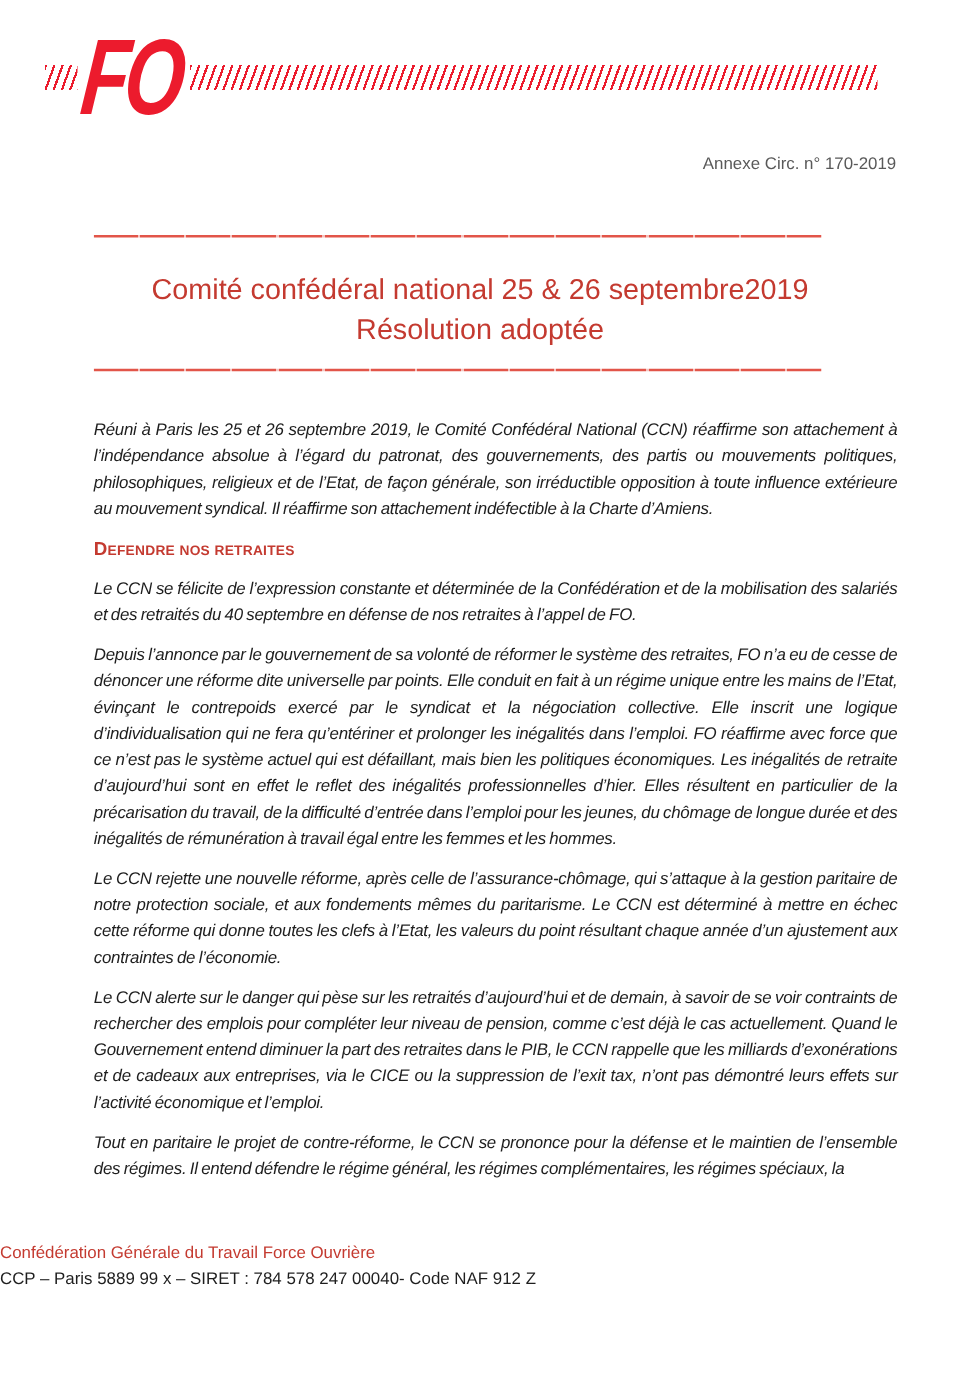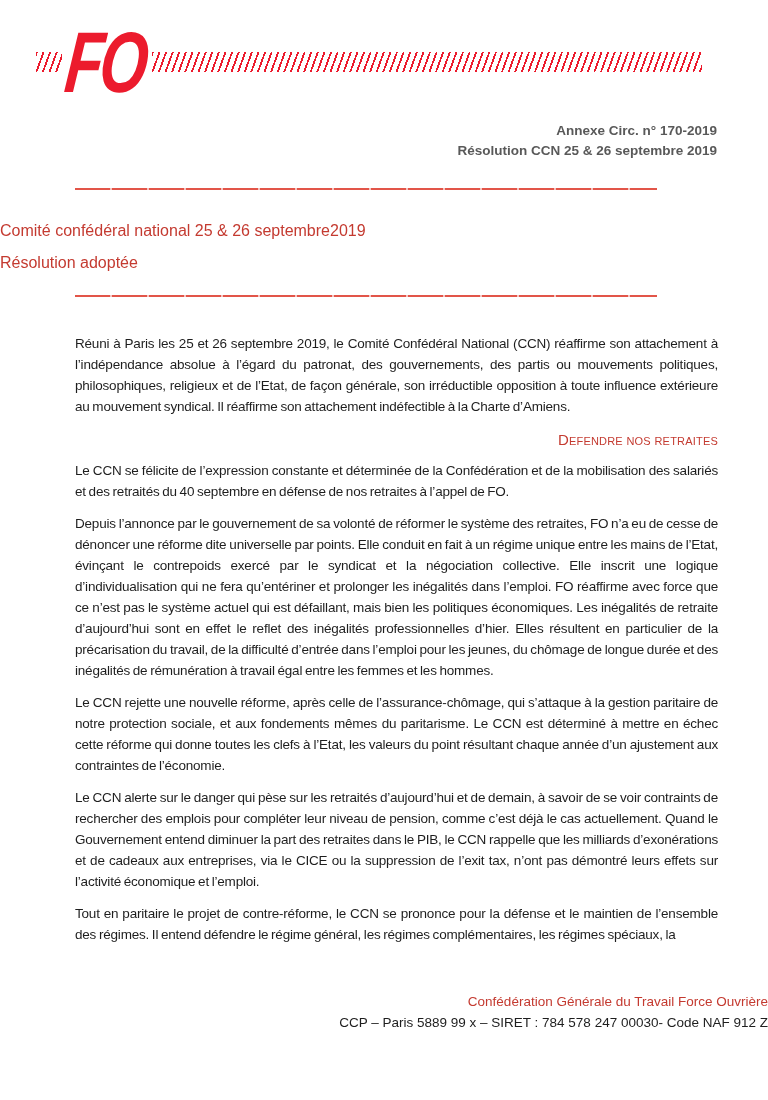--- a/index.html
+++ b/index.html
@@ -34,98 +34,98 @@
     transform-origin:left center;
     margin-right:-28px;
     white-space:nowrap;
   }
 
   
   .doc-header {
     position:absolute; top:121px; right:51px;
     text-align:right;
     color:var(--header-gray,#595959);
-    font-weight:bold; font-size:13.5px; line-height:19.5px;
+    font-weight:normal; font-size:13.5px; line-height:19.5px;
   }
 
   
   .rule {
     position:absolute; left:75px; width:582px; height:2px;
     background:repeating-linear-gradient(90deg,
       var(--rule-red,#E25549) 0 35px, rgba(226,85,73,0.35) 35px 37px);
   }
   .rule-top    { top:188px; }
   .rule-bottom { top:295px; }
 
   
   .doc-title, .doc-subtitle {
     position:absolute; left:0; width:768px;
+    text-align:center;
     color:var(--accent-red,#C43A30);
-    font-size:16px; line-height:24px;
+    font-size:23px; line-height:24px;
   }
   .doc-title    { top:219px; }
   .doc-subtitle { top:251px; }
 
   
   .doc-body {
     position:absolute; top:333px; left:75px; width:643px;
     color:var(--text,#1E1E1E);
     font-size:13.5px; line-height:21px;
     text-align:justify;
     letter-spacing:-0.2px; word-spacing:-0.8px;
   }
-  .doc-body p { margin:0 0 11px 0; }
+  .doc-body p { margin:0 0 11px 0;font-style:italic; }
   .section-heading {
     color:var(--accent-red,#C43A30);
-    font-weight:normal;
+    font-weight:bold;
     font-variant:small-caps;
     font-size:15px; line-height:18px;
     letter-spacing:0.2px;
-    text-align:right;
+    text-align:left;
     margin:14px 0 11px 0;
   }
 
   
   .page-footer {
     position:absolute; top:991px; left:0; width:768px;
-    text-align:right;
+    text-align:left;
     color:var(--text,#1E1E1E);
     font-size:13.5px; line-height:21px;
   }
   .footer-org { color:var(--accent-red,#C43A30); }
 </style>
 </head>
 <body>
 
 <div class="page">
 
   <div class="logo-row">
     <span class="hatch hatch-left"></span>
     <span class="fo-text">FO</span>
     <span class="hatch hatch-right"></span>
   </div>
 
   <div class="doc-header">
     <div>Annexe Circ. n° 170-2019</div>
-    <div>Résolution CCN 25 &amp; 26 septembre 2019</div>
   </div>
 
   <div class="rule rule-top"></div>
   <div class="doc-title">Comité confédéral national 25 &amp; 26 septembre2019</div>
   <div class="doc-subtitle">Résolution adoptée</div>
   <div class="rule rule-bottom"></div>
 
   <div class="doc-body">
     <p>Réuni à Paris les 25 et 26 septembre 2019, le Comité Confédéral National (CCN) réaffirme son attachement à l’indépendance absolue à l’égard du patronat, des gouvernements, des partis ou mouvements politiques, philosophiques, religieux et de l’Etat, de façon générale, son irréductible opposition à toute influence extérieure au mouvement syndical. Il réaffirme son attachement indéfectible à la Charte d’Amiens.</p>
     <h2 class="section-heading">Defendre nos retraites</h2>
     <p>Le CCN se félicite de l’expression constante et déterminée de la Confédération et de la mobilisation des salariés et des retraités du 40 septembre en défense de nos retraites à l’appel de FO.</p>
     <p>Depuis l’annonce par le gouvernement de sa volonté de réformer le système des retraites, FO n’a eu de cesse de dénoncer une réforme dite universelle par points. Elle conduit en fait à un régime unique entre les mains de l’Etat, évinçant le contrepoids exercé par le syndicat et la négociation collective. Elle inscrit une logique d’individualisation qui ne fera qu’entériner et prolonger les inégalités dans l’emploi. FO réaffirme avec force que ce n’est pas le système actuel qui est défaillant, mais bien les politiques économiques. Les inégalités de retraite d’aujourd’hui sont en effet le reflet des inégalités professionnelles d’hier. Elles résultent en particulier de la précarisation du travail, de la difficulté d’entrée dans l’emploi pour les jeunes, du chômage de longue durée et des inégalités de rémunération à travail égal entre les femmes et les hommes.</p>
     <p>Le CCN rejette une nouvelle réforme, après celle de l’assurance-chômage, qui s’attaque à la gestion paritaire de notre protection sociale, et aux fondements mêmes du paritarisme. Le CCN est déterminé à mettre en échec cette réforme qui donne toutes les clefs à l’Etat, les valeurs du point résultant chaque année d’un ajustement aux contraintes de l’économie.</p>
     <p>Le CCN alerte sur le danger qui pèse sur les retraités d’aujourd’hui et de demain, à savoir de se voir contraints de rechercher des emplois pour compléter leur niveau de pension, comme c’est déjà le cas actuellement. Quand le Gouvernement entend diminuer la part des retraites dans le PIB, le CCN rappelle que les milliards d’exonérations et de cadeaux aux entreprises, via le CICE ou la suppression de l’exit tax, n’ont pas démontré leurs effets sur l’activité économique et l’emploi.</p>
     <p>Tout en paritaire le projet de contre-réforme, le CCN se prononce pour la défense et le maintien de l’ensemble des régimes. Il entend défendre le régime général, les régimes complémentaires, les régimes spéciaux, la</p>
   </div>
 
   <div class="page-footer">
     <div class="footer-org">Confédération Générale du Travail Force Ouvrière</div>
-    <div>CCP – Paris 5889 99 x – SIRET : 784 578 247 00030- Code NAF 912 Z</div>
+    <div>CCP – Paris 5889 99 x – SIRET : 784 578 247 00040- Code NAF 912 Z</div>
   </div>
 
 </div>
 
 </body></html>

